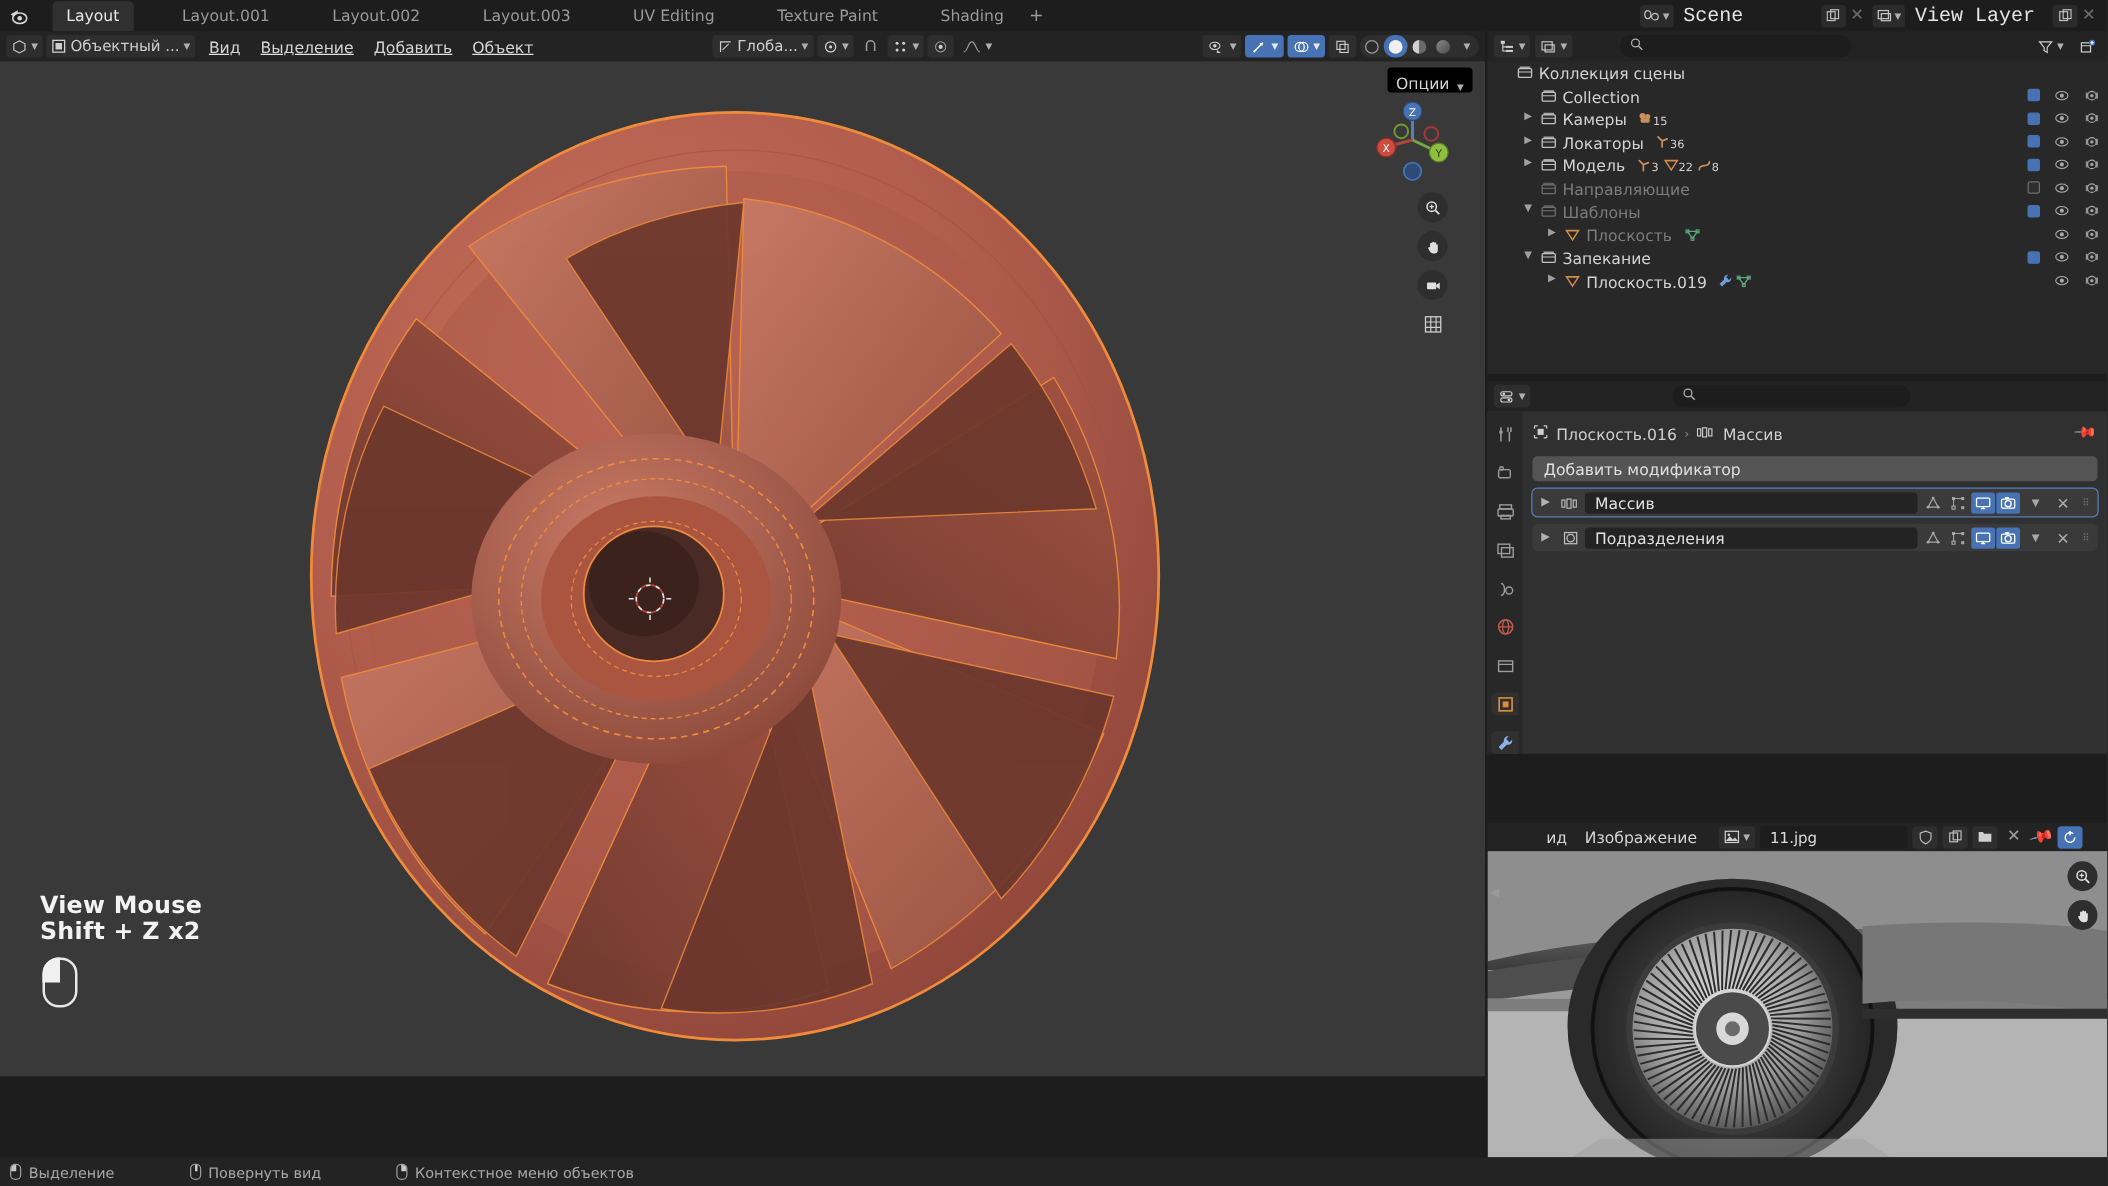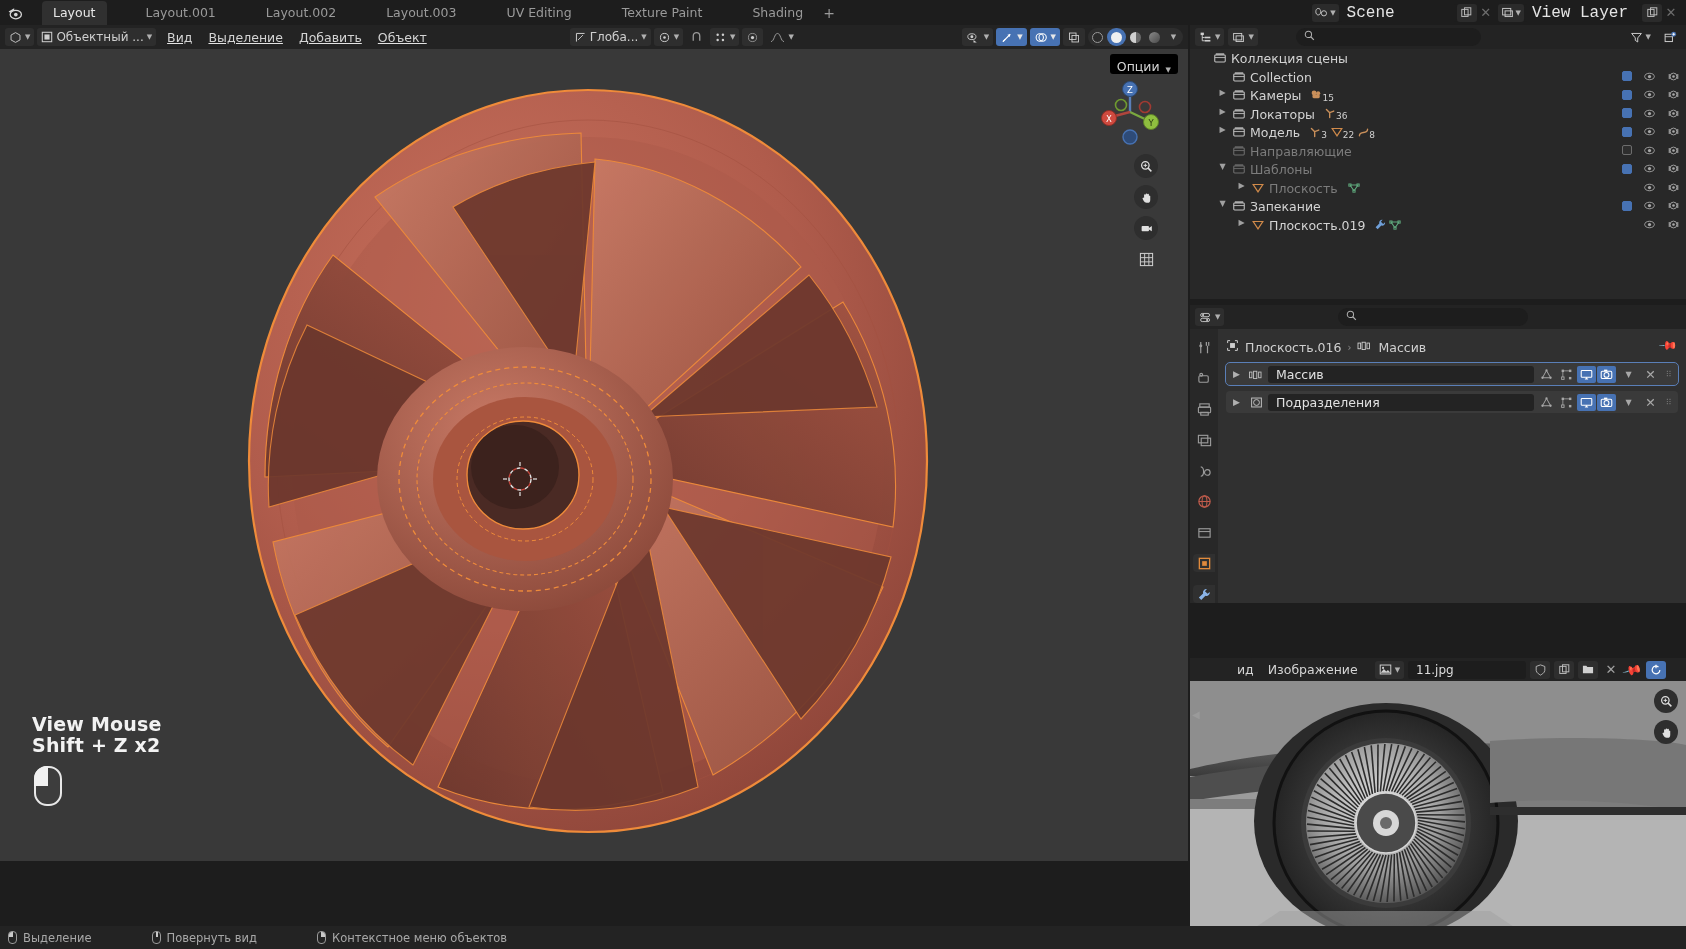--- a/index.html
+++ b/index.html
@@ -968,20 +968,21 @@
         <svg width="15" height="13" viewBox="0 0 18 16">
             <rect x="1" y="5" width="3.2" height="7" fill="none" stroke="#cfcfcf" stroke-width="1.1"></rect>
             <rect x="6" y="4" width="4" height="9" fill="none" stroke="#cfcfcf" stroke-width="1.1"></rect>
             <rect x="12" y="5" width="3.2" height="7" fill="none" stroke="#cfcfcf" stroke-width="1.1"></rect>
           </svg>
       </span>
       <span>Массив</span>
       <span class="pin">📌</span>
     </div>
 
+    <div class="add-mod">Добавить модификатор</div>
 
     <div id="modifier-list">
         <div class="mod-row selected">
           <span class="mod-exp">▶</span>
           <span class="mod-ico">
             <svg width="16" height="13" viewBox="0 0 18 16">
               <rect x="1" y="5" width="3" height="7" fill="none" stroke="currentColor" stroke-width="1.1"></rect>
               <rect x="6" y="4" width="4" height="9" fill="none" stroke="currentColor" stroke-width="1.1"></rect>
               <rect x="12.2" y="5" width="3" height="7" fill="none" stroke="currentColor" stroke-width="1.1"></rect>
             </svg>

